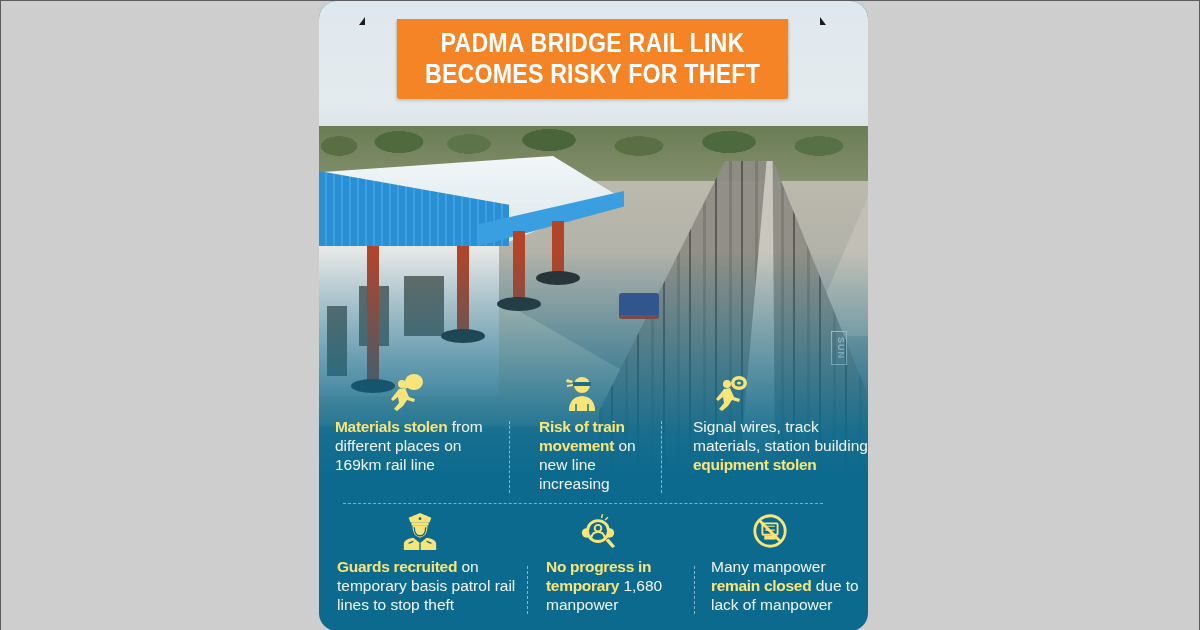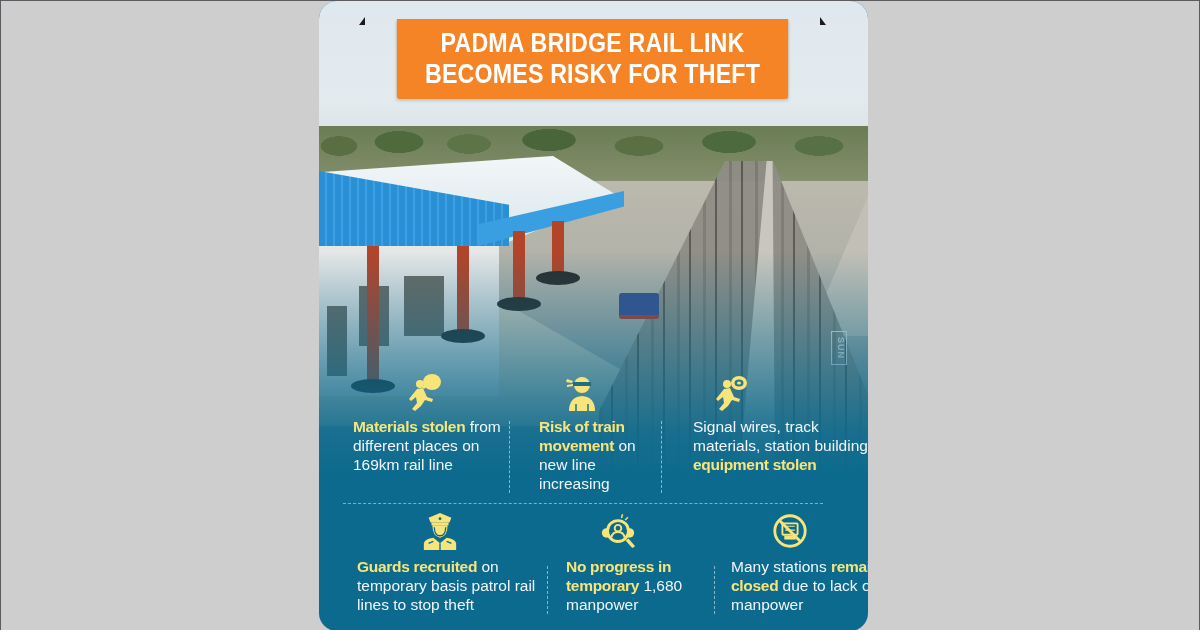--- a/index.html
+++ b/index.html
@@ -114,23 +114,23 @@
     display: flex; flex-direction: column; justify-content: center; align-items: center;
     color: #fff; font-weight: bold;
     font-family: "Liberation Sans", sans-serif;
     font-size: 27px; line-height: 31px; letter-spacing: 0.2px;
     transform: scaleX(0.86);
   }
   .title-line { white-space: nowrap; }
   
   .row { position: absolute; left: 0; width: 549px; display: flex; }
   .row-1 { top: 372px; height: 125px; }
-  .row-2 { top: 510px; height: 112px; margin-left: 20px; }
+  .row-2 { top: 510px; height: 112px; }
   .cell { position: relative; flex: 0 0 auto; }
-  .c1 { width: 190px; padding-left: 34px; }
+  .c1 { width: 190px; padding-left: 16px; }
   .c2 { width: 207px; padding-left: 32px; }
   .c3 { width: 152px; padding-left: 30px; }
   .row-2 .c1 { width: 200px; padding-left: 18px; }
   .row-2 .c2 { width: 175px; padding-left: 27px; }
   .row-2 .c3 { width: 174px; padding-left: 17px; }
   .icon { display: block; width: 40px; height: 40px; margin-bottom: 4px; }
   .row-1 .c1 .icon { margin-left: 52px; }
   .row-1 .c2 .icon { margin-left: 20px; }
   .row-1 .c3 .icon { margin-left: 22px; }
   .row-2 .icon { width: 38px; height: 40px; margin-bottom: 6px; }
@@ -282,17 +282,17 @@
     <div class="cell c3">
       <div class="vsep" style="left:0;"></div>
       <svg class="icon" viewBox="0 0 40 40">
         <rect x="12" y="12" width="16" height="12" rx="1" fill="none" stroke="#f8e57a" stroke-width="2"></rect>
         <rect x="14" y="25" width="12" height="4" fill="#f8e57a"></rect>
         <path d="M15 15 L25 15 M15 19 L25 19" stroke="#f8e57a" stroke-width="1.3"></path>
         <circle cx="20" cy="20" r="16" fill="none" stroke="#f8e57a" stroke-width="3"></circle>
         <path d="M9 9 L31 31" stroke="#f8e57a" stroke-width="3"></path>
       </svg>
       <div class="text">
-        <span>Many stations </span><span class="hl">remain closed</span><span> due to lack of manpower</span>
+        <span>Many manpower </span><span class="hl">remain closed</span><span> due to lack of manpower</span>
       </div>
     </div>
   </div>
 </div>
 
 </body></html>

